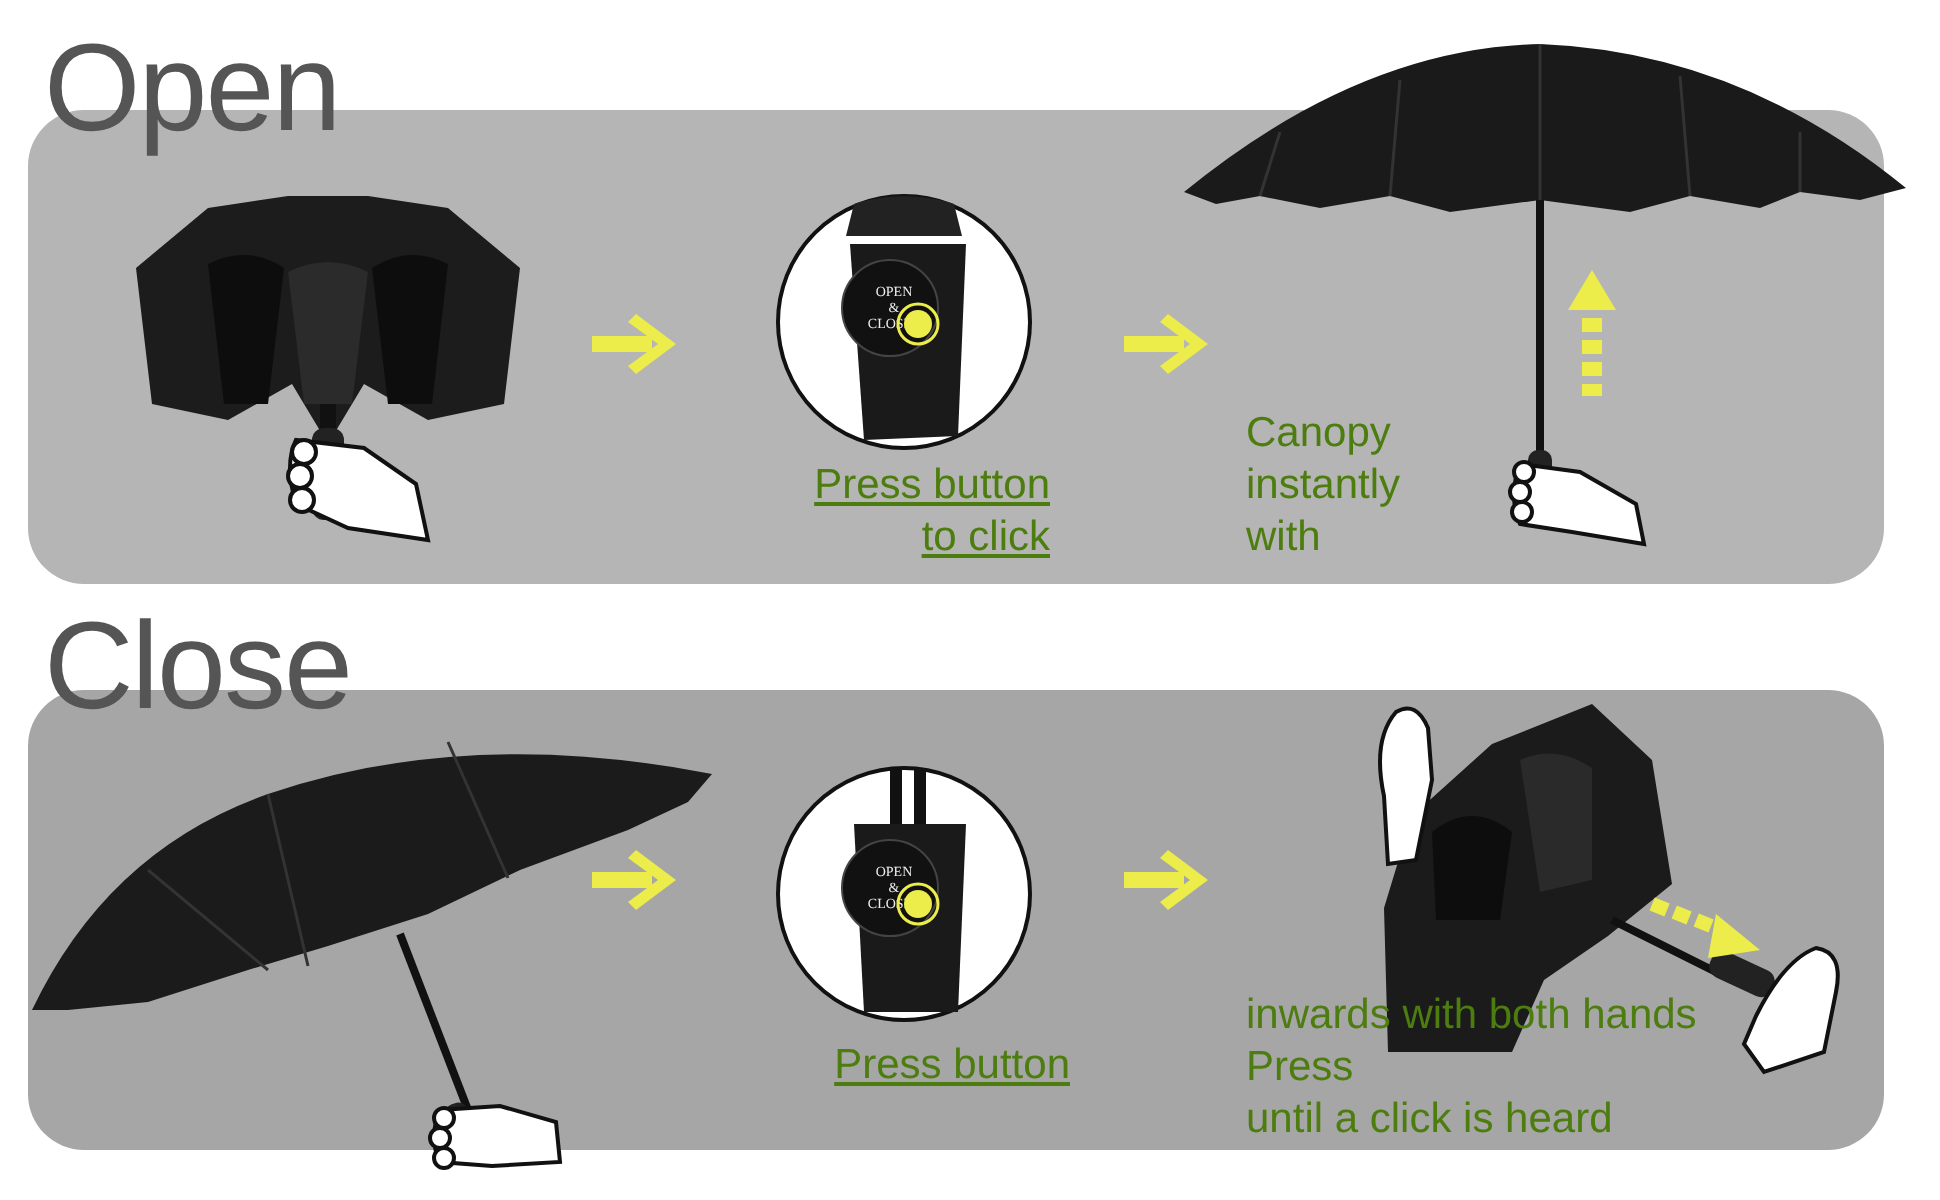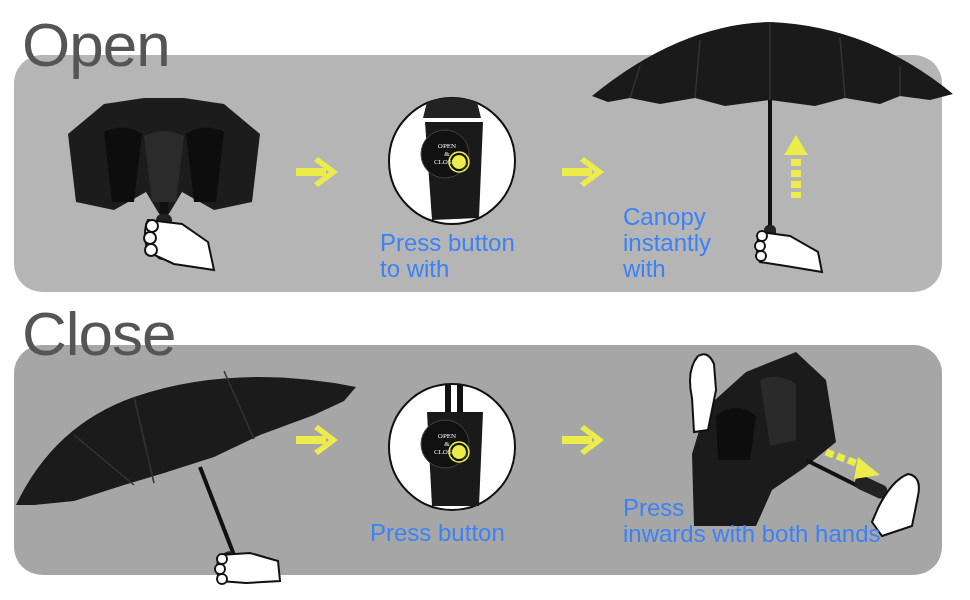--- a/index.html
+++ b/index.html
@@ -12,23 +12,23 @@
     }
     .panel-open { top: 55px; height: 237px; background: #b5b5b5; }
     .panel-close { top: 345px; height: 230px; background: #a6a6a6; }
     .section-title {
       position: absolute; left: 22px; font-size: 62px; font-weight: 400; color: #555555;
       letter-spacing: -1px; line-height: 1; z-index: 3;
     }
     .title-open { top: 14px; }
     .title-close { top: 303px; }
     .step-text {
-      position: absolute; color: #3b82f6; font-size: 24px; line-height: 26px; z-index: 4;
+      position: absolute; color: #4d7c0f; font-size: 21px; line-height: 26px; z-index: 4;
     }
-    .center { text-align: left; }
+    .center { text-align: right; text-decoration: underline; }
     .arrow { position: absolute; z-index: 3; }
     .illus { position: absolute; z-index: 2; }
   </style>
 </head>
 <body>
 
 <div class="panel panel-open"></div>
 <div class="section-title title-open">Open</div>
 
 <svg class="illus" style="left:64px;top:92px;" width="200" height="185" viewBox="0 0 200 185">
@@ -55,21 +55,21 @@
   <path d="M38 26 L96 26 L92 122 L45 124 Z" fill="#1a1a1a"></path>
   <circle cx="58" cy="58" r="24" fill="#111" stroke="#444" stroke-width="1"></circle>
   <text x="60" y="52" font-size="7" fill="#eee" text-anchor="middle" font-family="Liberation Serif, serif">OPEN</text>
   <text x="60" y="60" font-size="7" fill="#eee" text-anchor="middle" font-family="Liberation Serif, serif">&amp;</text>
   <text x="58" y="68" font-size="7" fill="#eee" text-anchor="middle" font-family="Liberation Serif, serif">CLOSE</text>
   <circle cx="72" cy="66" r="10" fill="none" stroke="#ecec4a" stroke-width="1.5"></circle>
   <circle cx="72" cy="66" r="7" fill="#ecec4a"></circle>
 </svg>
 <div class="step-text center" style="left:380px;top:230px;width:145px;">
   <div>Press button</div>
-  <div>to with</div>
+  <div>to click</div>
 </div>
 
 <svg class="arrow" style="left:562px;top:157px;" width="42" height="30" viewBox="0 0 42 30">
   <rect x="0" y="11" width="30" height="8" fill="#ecec4a"></rect>
   <path d="M22 0 L42 15 L22 30 L18 26 L33 15 L18 4 Z" fill="#ecec4a"></path>
 </svg>
 
 <svg class="illus" style="left:590px;top:20px;" width="365" height="255" viewBox="0 0 365 255">
   <path d="M2 76 Q90 4 180 2 Q280 6 363 74 L340 80 L310 76 L290 84 L255 78 L225 86 L180 80 L135 86 L105 78 L70 84 L40 78 L18 82 Z" fill="#1a1a1a"></path>
   <path d="M180 2 L180 80 M110 20 L105 78 M250 18 L255 78 M50 46 L40 78 M310 46 L310 76" stroke="#333" stroke-width="1.5"></path>
@@ -142,15 +142,16 @@
   <path d="M6 48 Q0 20 12 6 Q22 0 28 14 L30 40 L22 80 L8 82 Z" fill="#ffffff" stroke="#111" stroke-width="2"></path>
   <path d="M192 158 Q206 130 222 124 Q236 126 232 146 L226 176 L196 186 L186 172 Z" fill="#ffffff" stroke="#111" stroke-width="2"></path>
 </svg>
 <svg class="arrow" style="left:824px;top:447px;" width="56" height="36" viewBox="0 0 56 36">
   <rect x="2" y="3" width="8" height="7" fill="#ecec4a" transform="rotate(22 6 6)"></rect>
   <rect x="13" y="7" width="8" height="7" fill="#ecec4a" transform="rotate(22 17 10)"></rect>
   <rect x="24" y="11" width="8" height="7" fill="#ecec4a" transform="rotate(22 28 14)"></rect>
   <path d="M34 10 L56 28 L30 32 Z" fill="#ecec4a"></path>
 </svg>
 <div class="step-text" style="left:623px;top:495px;">
+  <div>inwards with both hands</div>
   <div>Press</div>
-  <div>inwards with both hands</div>
+  <div>until a click is heard</div>
 </div>
 
 </body></html>

